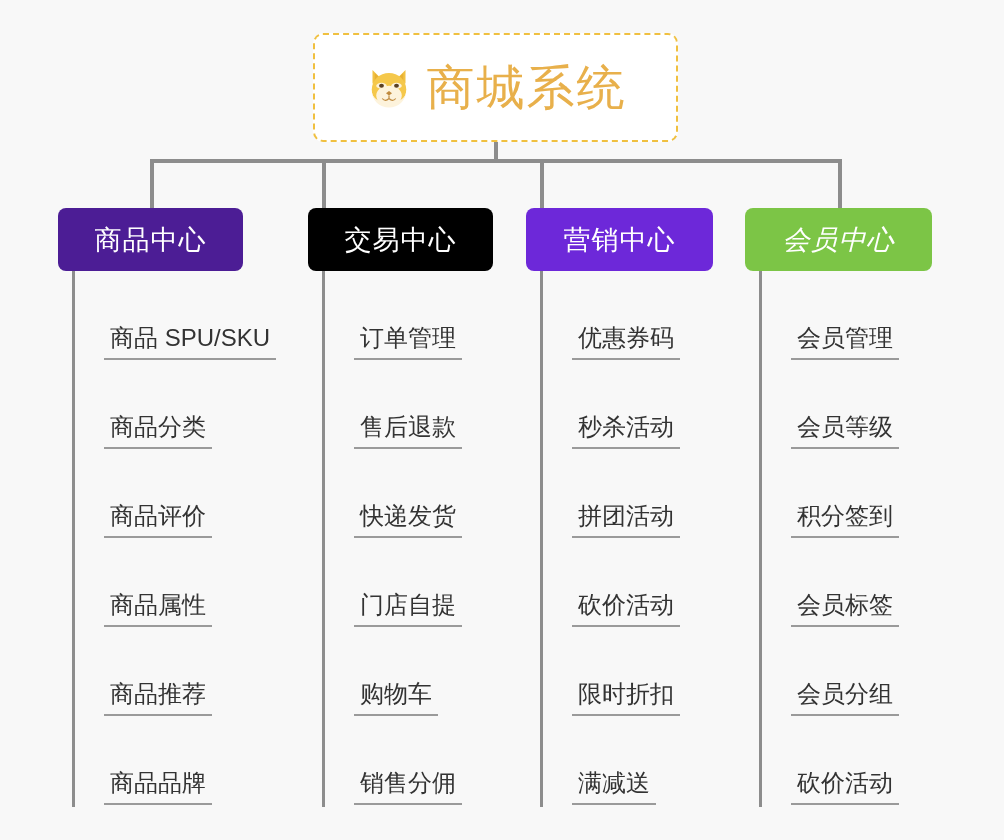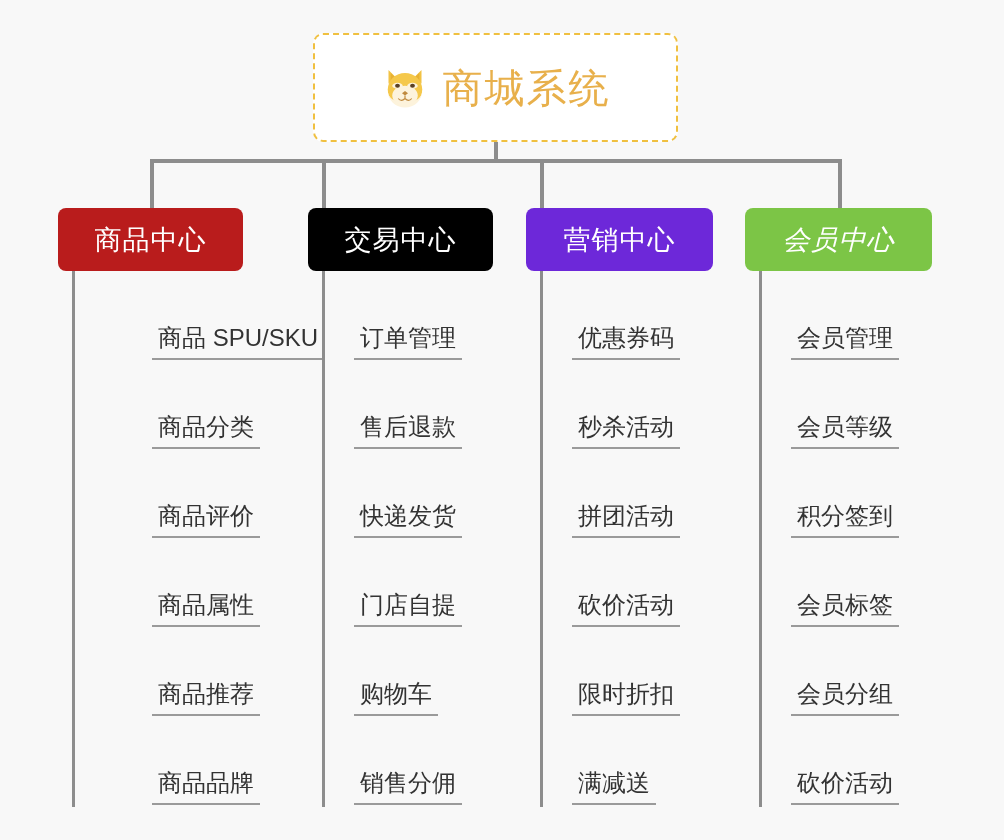--- a/index.html
+++ b/index.html
@@ -16,21 +16,21 @@
   .root-box{
     position:absolute;left:313px;top:33px;width:365px;height:109px;
     box-sizing:border-box;
     background:#ffffff;
     border:2px dashed #f0c040;
     border-radius:10px;
     display:flex;align-items:center;justify-content:center;
     gap:14px;
   }
   .root-title{
-    font-size:40px;color:#e8b04b;letter-spacing:2px;line-height:1;
+    font-size:48px;color:#e8b04b;letter-spacing:2px;line-height:1;
     white-space:nowrap;
   }
   .shiba{width:48px;height:48px;display:block;}
 
   
   .conn{position:absolute;background:#8d8d8d;}
   .stem-root{left:494px;top:142px;width:4px;height:21px;}
   .bar{left:150px;top:159px;width:690px;height:4px;}
   .drop{top:159px;width:4px;height:49px;}
 
@@ -87,24 +87,24 @@
       <path d="M32 46 q5 5 9 0" stroke="#c08a3e" stroke-width="1.6" fill="none"></path>
     </svg>
     <div class="root-title">商城系统</div>
   </div>
 
   <div class="conn stem-root"></div>
   <div class="conn bar"></div>
 
   <div id="dyn">
       <div class="conn drop" style="left: 150px;"></div>
-      <div class="cat-box" style="left: 58px; width: 185px; background: #b91c1c;">
+      <div class="cat-box" style="left: 58px; width: 185px; background: #4c1d95;">
         <span>商品中心</span>
       </div>
-      <div class="leaf-col" style="left: 72px; padding-left: 48px;">
+      <div class="leaf-col" style="left: 72px;">
         <div class="rail" style="height: 536px;"></div>
         <div class="leaf">
           <div class="leaf-inner"><span class="leaf-label">商品 SPU/SKU</span></div>
         </div>
         <div class="leaf">
           <div class="leaf-inner"><span class="leaf-label">商品分类</span></div>
         </div>
         <div class="leaf">
           <div class="leaf-inner"><span class="leaf-label">商品评价</span></div>
         </div>

